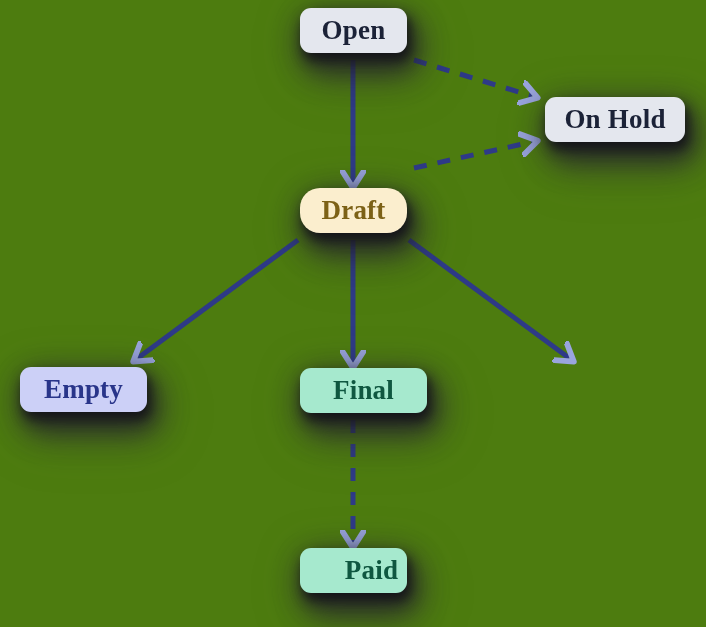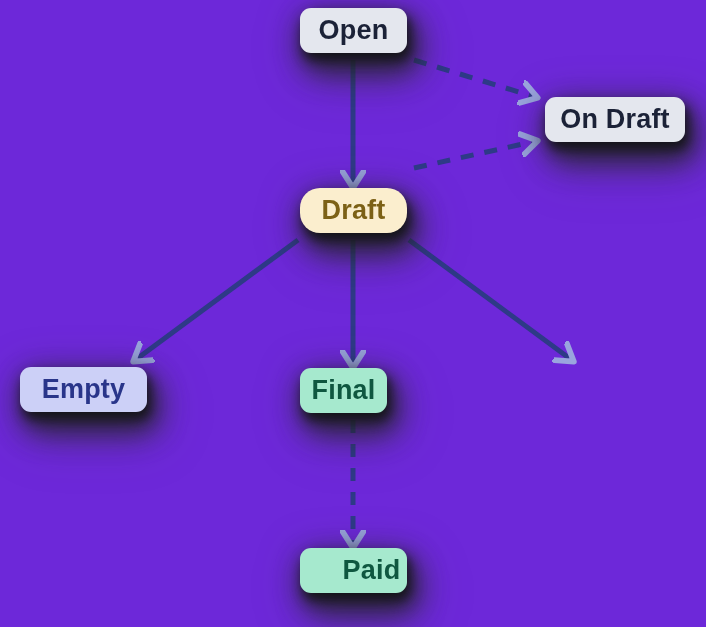--- a/index.html
+++ b/index.html
@@ -11,21 +11,22 @@
   body {
     width: 706px;
     height: 627px;
     overflow: hidden;
     font-family: "Liberation Sans", sans-serif;
   }
   #diagram {
     position: relative;
     width: 706px;
     height: 627px;
-    background: #6d28d9;
+    background: #4d7c0f;
+    font-family: Liberation Serif, serif;
   }
   #edge-layer {
     position: absolute;
     left: 0;
     top: 0;
     width: 706px;
     height: 627px;
     pointer-events: none;
   }
   .node {
@@ -84,32 +85,32 @@
         <line x1="409" y1="240" x2="569" y2="358" stroke="#2e3a87" stroke-width="5" stroke-linecap="butt" marker-end="url(#arrowhead)"></line>
         <line x1="353" y1="420" x2="353" y2="542" stroke="#2e3a87" stroke-width="5" stroke-linecap="butt" marker-end="url(#arrowhead)" stroke-dasharray="13 11"></line>
       </g>
   </svg>
 
   <div class="node node-gray" style="left:300px; top:8px; width:107px; height:45px;">
     <span>Open</span>
   </div>
 
   <div class="node node-gray" style="left:545px; top:97px; width:140px; height:45px;">
-    <span>On Draft</span>
+    <span>On Hold</span>
   </div>
 
   <div class="node node-cream" style="left:300px; top:188px; width:107px; height:45px;">
     <span>Draft</span>
   </div>
 
   <div class="node node-lavender" style="left:20px; top:367px; width:127px; height:45px;">
     <span>Empty</span>
   </div>
 
-  <div class="node node-mint" style="left:300px; top:368px; width:87px; height:45px;text-align:right;">
+  <div class="node node-mint" style="left:300px; top:368px; width:127px; height:45px;text-align:right;">
     <span>Final</span>
   </div>
 
 
   <div class="node node-mint" style="left:300px; top:548px; width:107px; height:45px;padding-left:36px;">
     <span>Paid</span>
   </div>
 
 </div>
 

